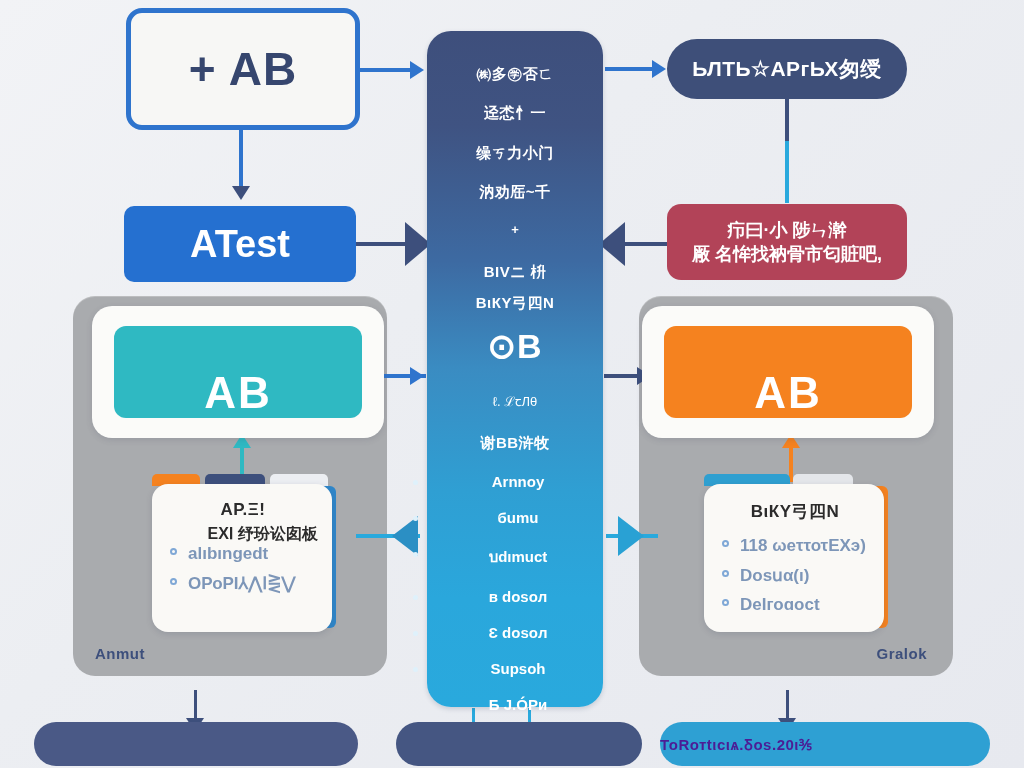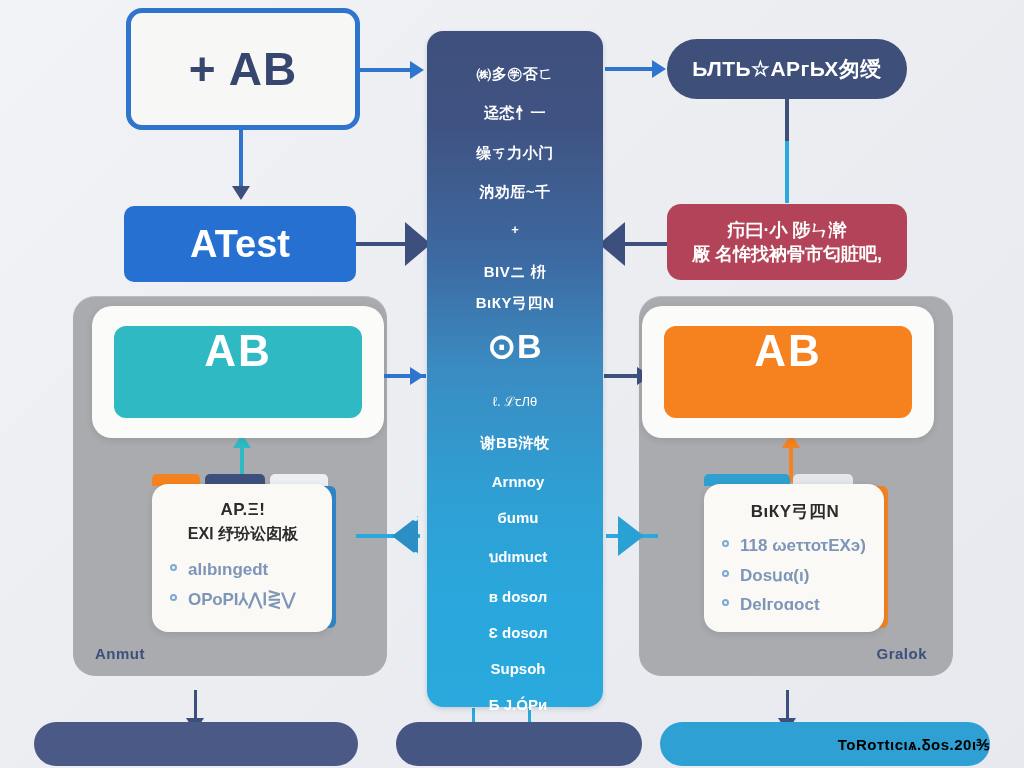--- a/index.html
+++ b/index.html
@@ -72,21 +72,21 @@
     font-weight: bold;
     line-height: 1.35;
     flex-direction: column;
     padding: 0 8px;
   }
 
   
   #center-column {
     position: absolute;
     left: 427px; top: 31px; width: 176px; height: 676px;
-    border-radius: 16px;
+    border-radius: 24px;
     background: linear-gradient(180deg,
                 #3e4f7c 0%,
                 #3f5382 14%,
                 #3d6aa2 34%,
                 #3a8cc2 50%,
                 #2f9fd3 68%,
                 #2aa7dc 84%,
                 #29a9dd 100%);
     box-shadow: 0 2px 5px rgba(40,55,90,.18);
     color: #ffffff;
@@ -160,21 +160,21 @@
     box-shadow: 0 2px 6px rgba(60,70,95,.16);
   }
   #card-teal   { left: 92px;  top: 306px; width: 292px; height: 132px; }
   #card-orange { left: 642px; top: 306px; width: 292px; height: 132px; }
   .chip {
     position: absolute;
     left: 22px; top: 20px;
     width: 248px; height: 92px;
     border-radius: 12px;
     display: flex;
-    align-items: flex-start;
+    align-items: flex-end;
     justify-content: center;
     color: #ffffff;
     font-size: 44px;
     font-weight: bold;
     letter-spacing: 2px;
   }
   #chip-teal   { background: #2fb9c2; }
   #chip-orange { background: #f5821f; }
 
   
@@ -193,22 +193,22 @@
     font-size: 17px;
     font-weight: bold;
     letter-spacing: .5px;
     margin-bottom: 4px;
     text-align: center;
   }
   .detail-sub {
     color: #2b2b2b;
     font-size: 16px;
     font-weight: bold;
-    margin-bottom: 16px;
-    text-align: center;
+    margin-bottom: 0;
+    text-align: right;
   }
   .detail-list { margin: 0; padding: 0; list-style: none; }
   .detail-list li {
     position: relative;
     color: #7d96b8;
     font-size: 17px;
     font-weight: bold;
     margin-bottom: 11px;
     padding-left: 20px;
     line-height: 1.1;
@@ -234,22 +234,22 @@
     border-radius: 0 6px 6px 0;
   }
 
   
   .bottom-bar {
     position: absolute;
     height: 44px;
     border-radius: 22px;
     display: flex;
     align-items: center;
-    justify-content: flex-end;
-    color: #000000;
+    justify-content: flex-start;
+    color: #4c1d95;
     font-size: 15px;
     font-weight: bold;
     letter-spacing: .5px;
   }
   #bar-left   { left: 34px;  top: 722px; width: 324px; background: #4a5986; }
   #bar-center { left: 396px; top: 722px; width: 246px; background: #455682; }
   #bar-right  { left: 660px; top: 722px; width: 330px; background: #2ea0d3; }
 
   
   .conn { position: absolute; background: #2f74cd; }

